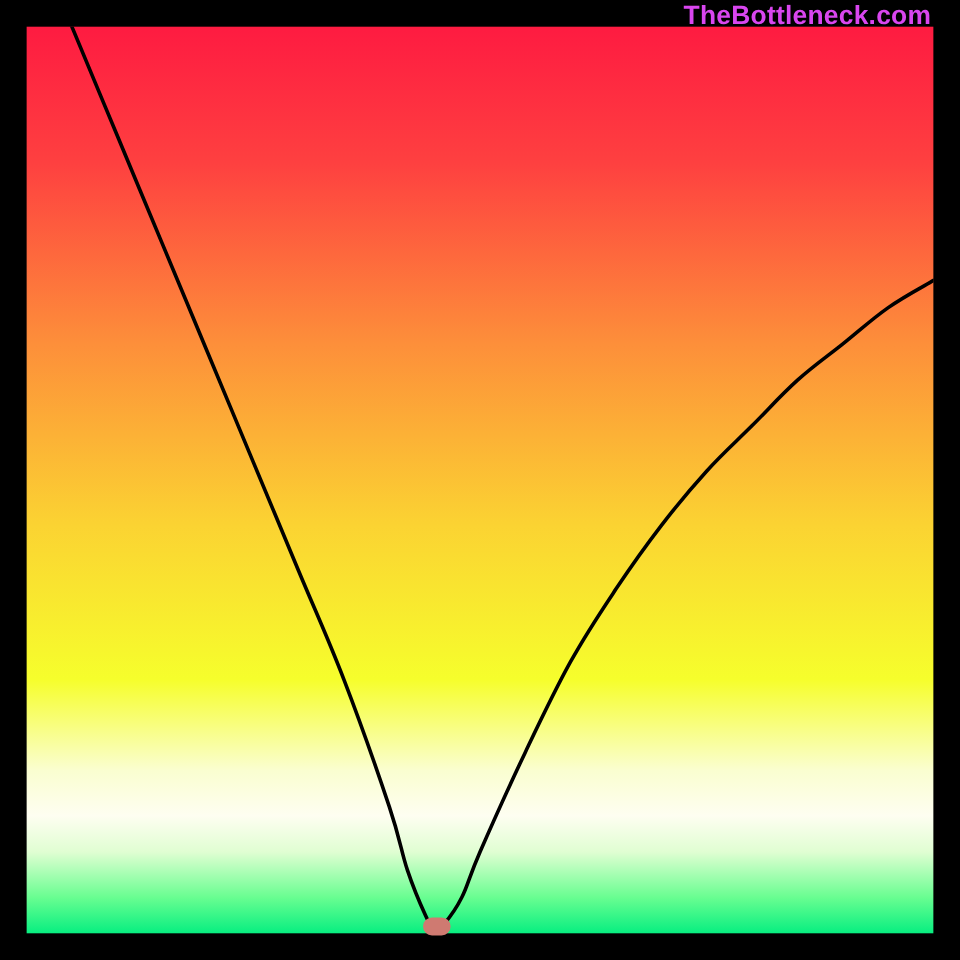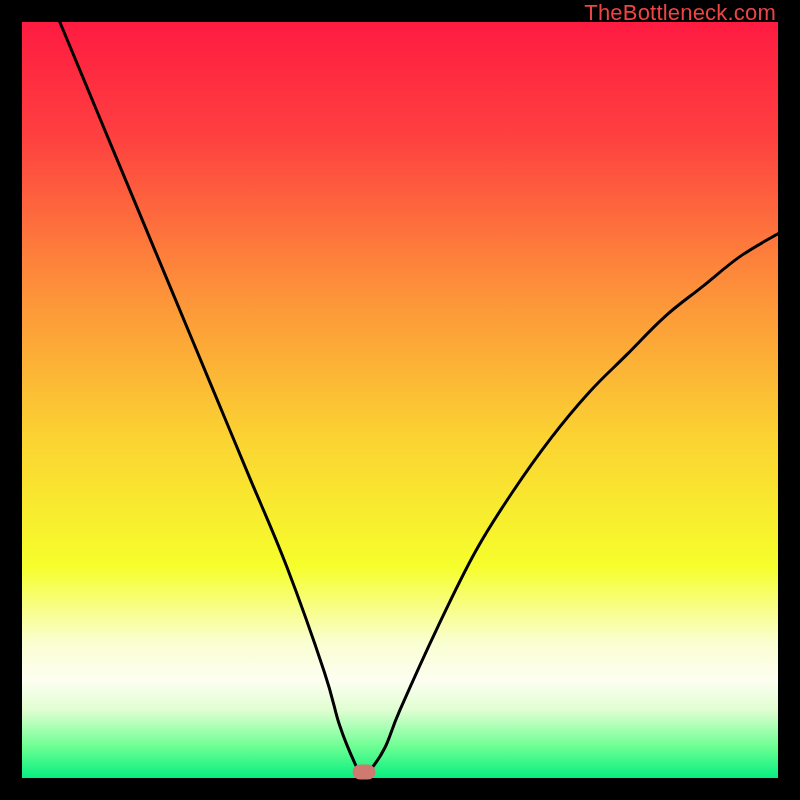--- a/index.html
+++ b/index.html
@@ -24,22 +24,22 @@
     top: 0;
     width: 756px;
     height: 756px;
   }
   .watermark {
     position: absolute;
     top: 0px;
     right: 24px;
     font-family: Arial, Helvetica, sans-serif;
     font-size: 22px;
-    font-weight: 400;
-    color: #ef4444;
+    font-weight: 700;
+    color: #d946ef;
     letter-spacing: 0.2px;
   }
   .marker {
     position: absolute;
     width: 23px;
     height: 15px;
     border-radius: 8px;
     transform: translate(-50%, -50%);
   }
 </style>

